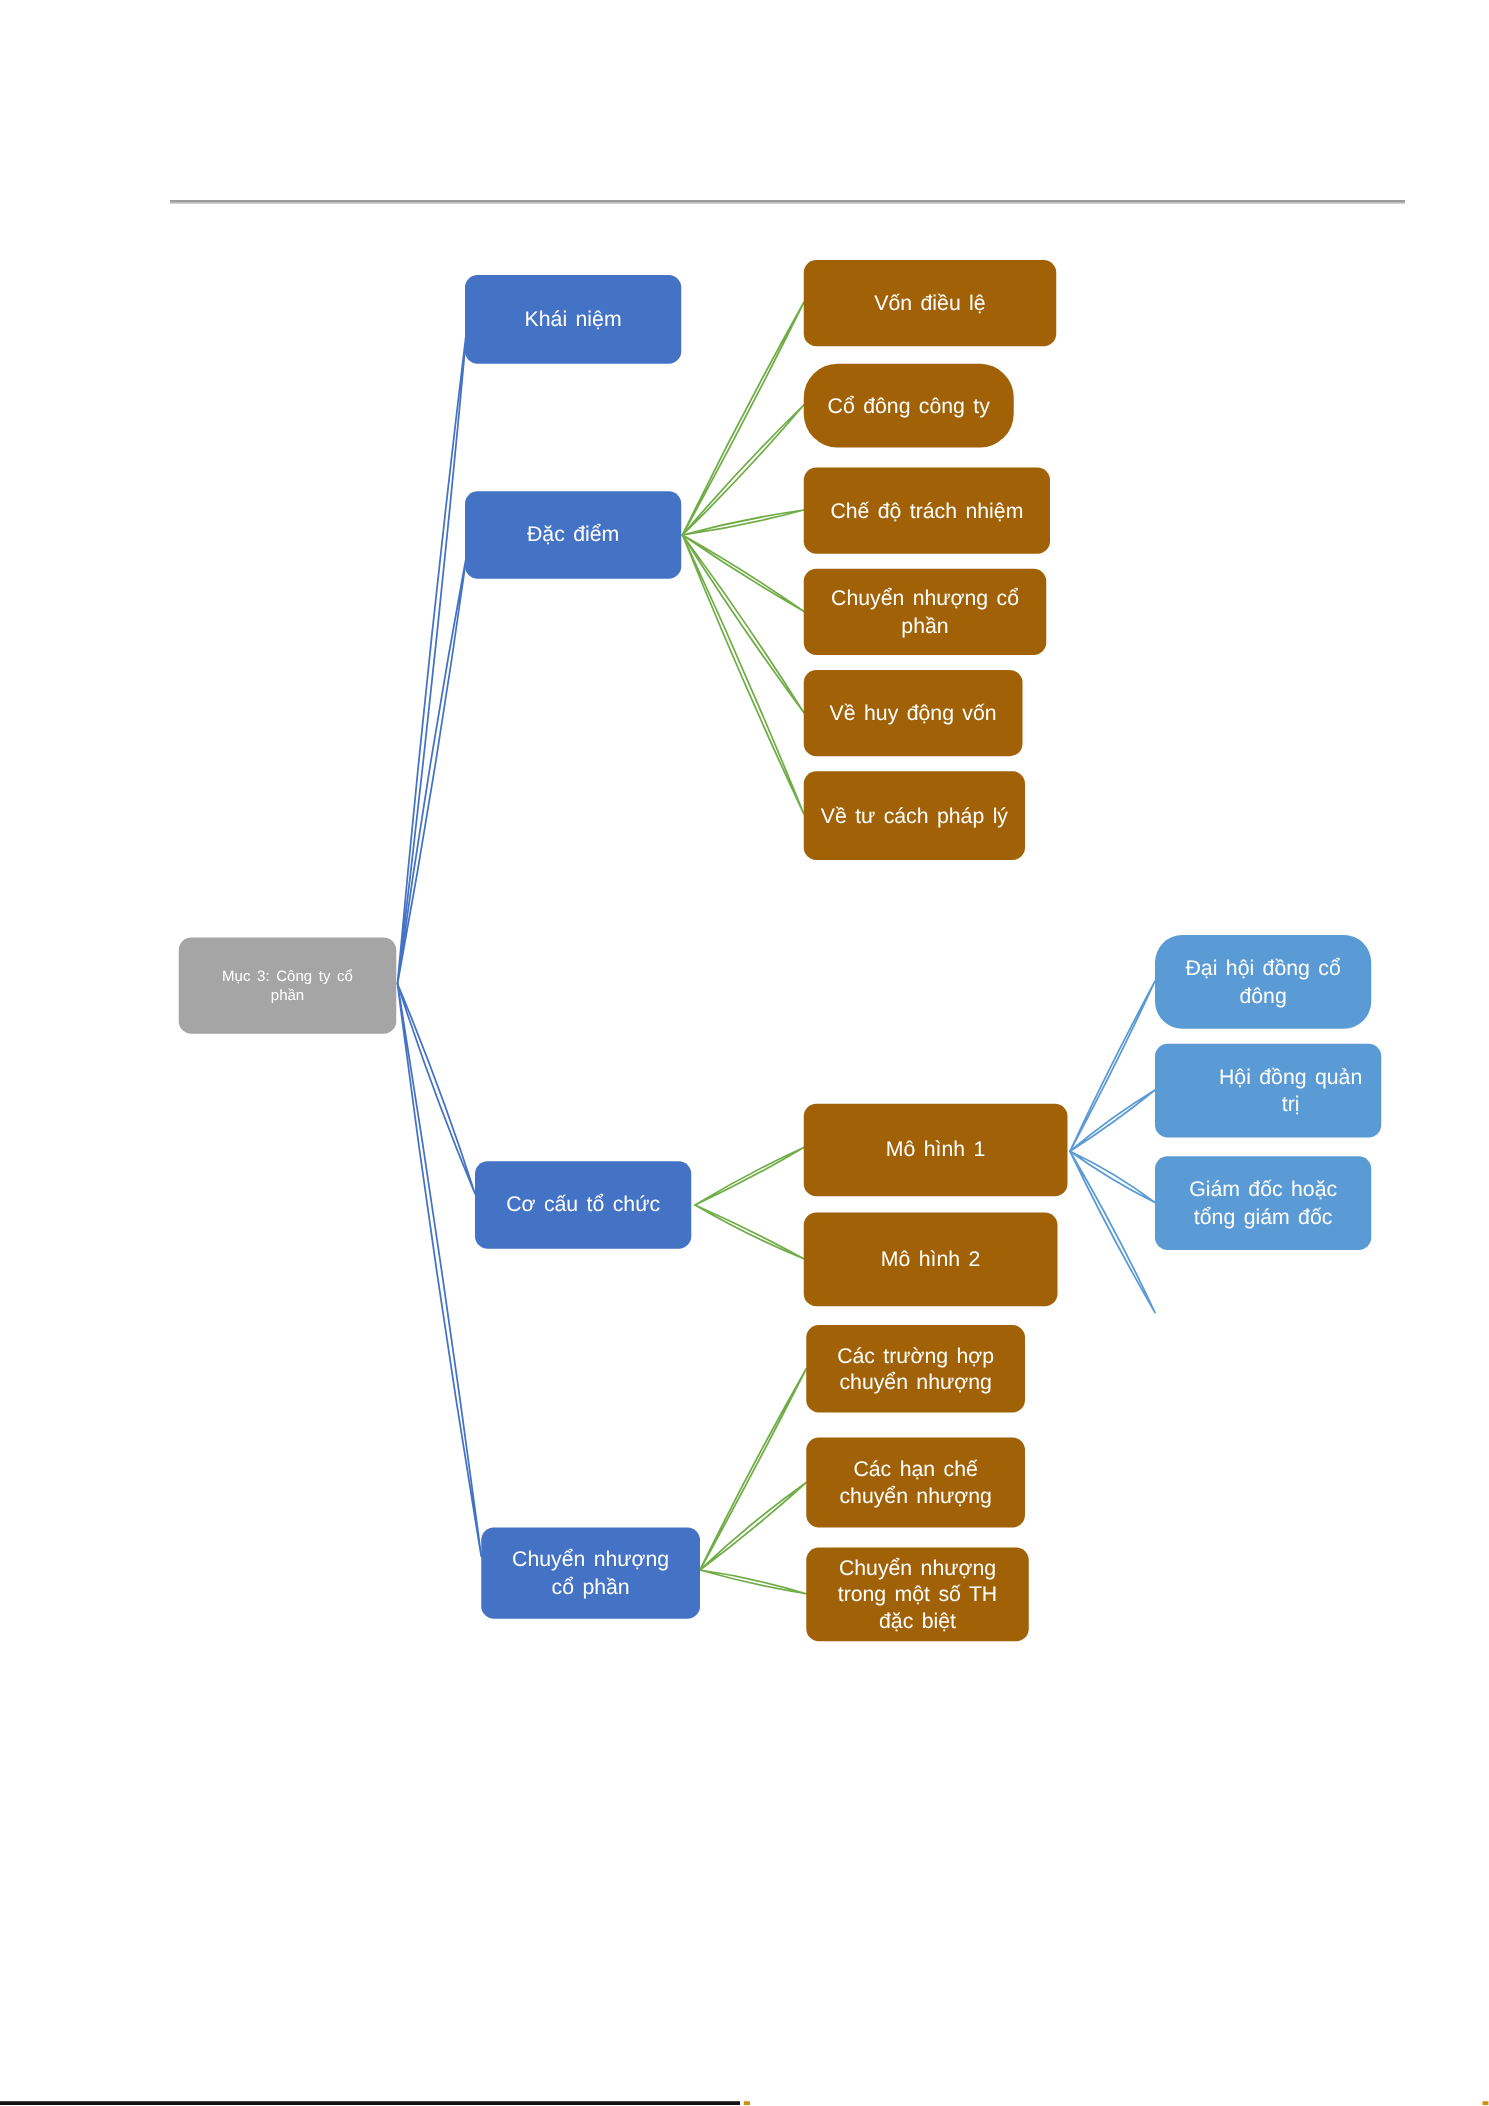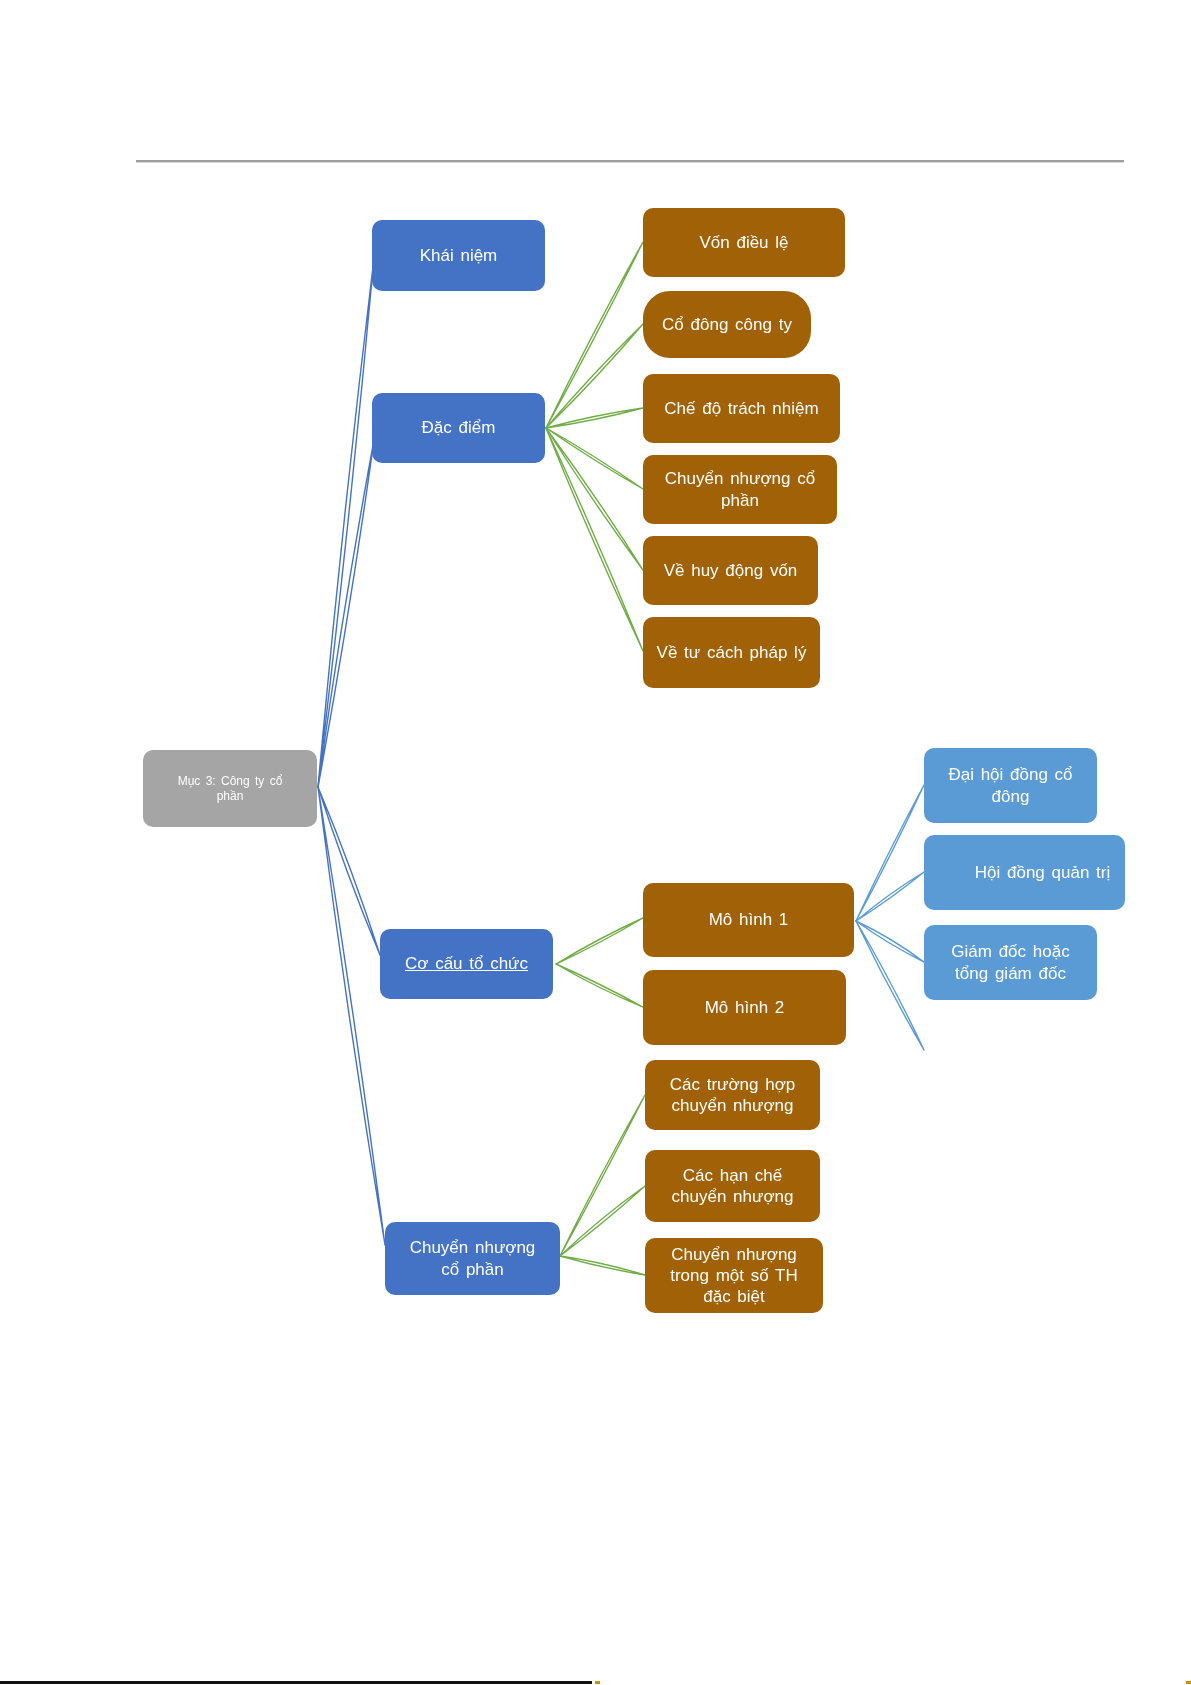--- a/index.html
+++ b/index.html
@@ -64,21 +64,21 @@
   </div>
 
   <div class="node blue" style="left:372px;top:220px;width:173px;height:71px;">
     <span class="label">Khái niệm</span>
   </div>
 
   <div class="node blue" style="left:372px;top:393px;width:173px;height:70px;">
     <span class="label">Đặc điểm</span>
   </div>
 
-  <div class="node blue" style="left:380px;top:929px;width:173px;height:70px;text-decoration:underline;">
+  <div class="node blue" style="left:380px;top:929px;width:173px;height:70px;">
     <span class="label">Cơ cấu tổ chức</span>
   </div>
 
   <div class="node blue" style="left:385px;top:1222px;width:175px;height:73px;">
     <span class="label">Chuyển nhượng
 cổ phần</span>
   </div>
 
   <div class="node green" style="left:643px;top:208px;width:202px;height:69px;">
     <span class="label">Vốn điều lệ</span>
@@ -106,26 +106,26 @@
   </div>
 
   <div class="node green" style="left:643px;top:883px;width:211px;height:74px;">
     <span class="label">Mô hình 1</span>
   </div>
 
   <div class="node green" style="left:643px;top:970px;width:203px;height:75px;">
     <span class="label">Mô hình 2</span>
   </div>
 
-  <div class="node lblue" style="left:924px;top:748px;width:173px;height:75px;">
+  <div class="node lblue" style="left:924px;top:748px;width:173px;height:75px;border-radius:22px;">
     <span class="label">Đại hội đồng cổ
 đông</span>
   </div>
 
-  <div class="node lblue" style="left:924px;top:835px;width:201px;height:75px;padding-left:44px;">
+  <div class="node lblue" style="left:924px;top:835px;width:181px;height:75px;padding-left:44px;">
     <span class="label">Hội đồng quản trị</span>
   </div>
 
   <div class="node lblue" style="left:924px;top:925px;width:173px;height:75px;">
     <span class="label">Giám đốc hoặc
 tổng giám đốc</span>
   </div>
 
 
   <div class="node green" style="left:645px;top:1060px;width:175px;height:70px;">

